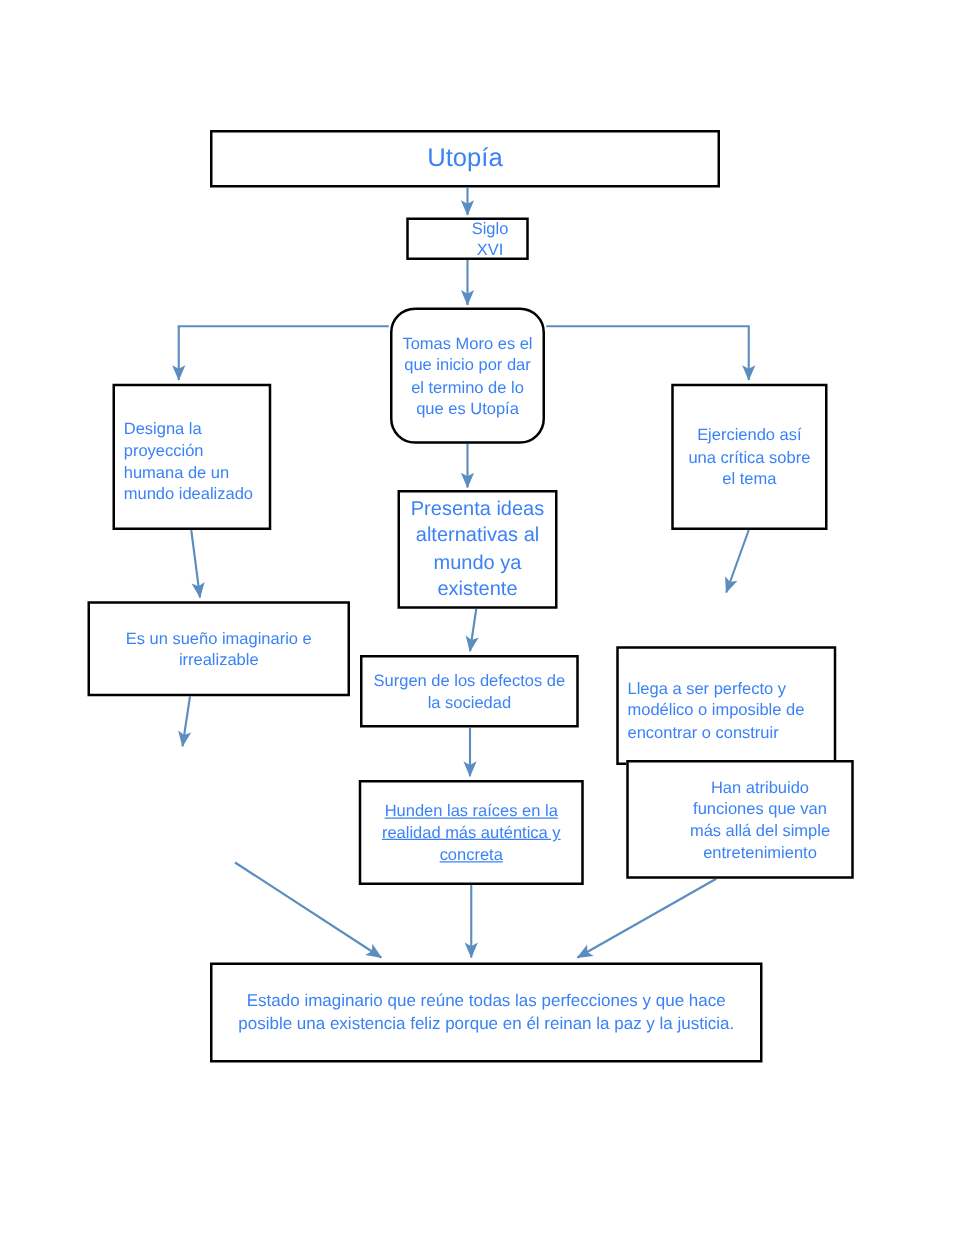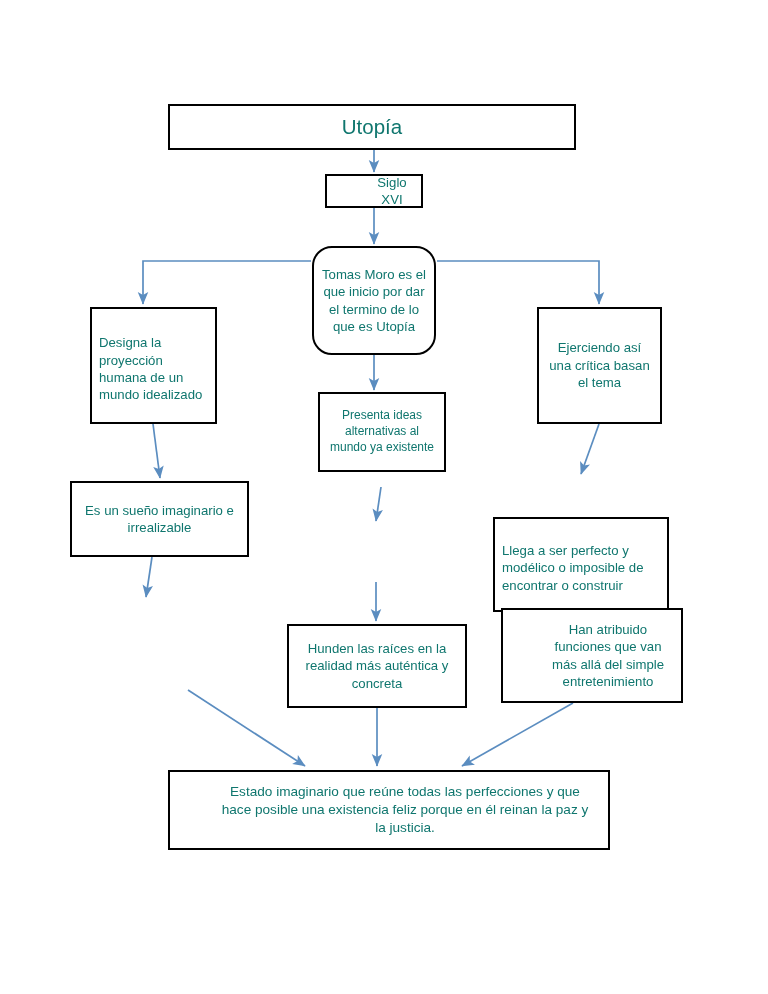--- a/index.html
+++ b/index.html
@@ -27,21 +27,21 @@
     z-index: 1;
   }
   .node {
     position: absolute;
     box-sizing: border-box;
     background: #ffffff;
     border: 2.5px solid #000000;
     z-index: 2;
     display: flex;
     align-items: center;
-    color: #0f766e;
+    color: #3b82f6;
     line-height: 1.32;
   }
   .node .txt {
     width: 100%;
     display: block;
     padding: 0 7px;
   }
   .node.center .txt { text-align: center; }
   .node.left-align .txt { text-align: left; }
   .node.top-align { align-items: center; }
@@ -60,58 +60,58 @@
   #node-tomas {
     left: 312px; top: 246px; width: 124px; height: 109px;
     font-size: 13.2px;
     border-radius: 20px;
   }
   #node-designa {
     left: 90px; top: 307px; width: 127px; height: 117px;
     font-size: 13.2px;
   }
   #node-sueno {
-    left: 70px; top: 481px; width: 179px; height: 76px;
+    left: 70px; top: 481px; width: 210px; height: 76px;
     font-size: 13.2px;
   }
   #node-basan {
     left: 54px; top: 600px; width: 181px; height: 90px;
     font-size: 13.2px;
   }
   #node-presenta {
-    left: 318px; top: 392px; width: 128px; height: 80px;
-    font-size: 12px;
+    left: 318px; top: 392px; width: 128px; height: 95px;
+    font-size: 16px;
     justify-content: center;
   }
   #node-surgen {
     left: 288px; top: 524px; width: 175px; height: 58px;
     font-size: 13.2px;
   }
   #node-hunden {
     left: 287px; top: 624px; width: 180px; height: 84px;
     font-size: 13.2px;
+    text-decoration: underline;
   }
   #node-ejerciendo {
     left: 537px; top: 307px; width: 125px; height: 117px;
     font-size: 13.2px;
   }
   #node-llega {
     left: 493px; top: 477px; width: 176px; height: 95px;
     font-size: 13.2px;
     margin-top: 40px;
   }
   #node-atribuido {
     left: 501px; top: 608px; width: 182px; height: 95px;
     font-size: 13.2px;
     padding-left: 32px;
   }
   #node-conclusion {
     left: 168px; top: 770px; width: 442px; height: 80px;
     font-size: 13.6px;
-    padding-left: 32px;
   }
   #node-conclusion .txt { padding: 0 14px; }
 </style>
 </head>
 <body>
 
 <div id="page">
 
   <svg id="connector-layer" viewBox="0 0 768 994" width="768" height="994" xmlns="http://www.w3.org/2000/svg">
     <defs>
@@ -169,27 +169,30 @@
 
   <div class="node center" id="node-sueno">
     <span class="txt">Es un sueño imaginario e irrealizable</span>
   </div>
 
 
   <div class="node center" id="node-presenta">
     <span class="txt">Presenta ideas alternativas al mundo ya existente</span>
   </div>
 
+  <div class="node center" id="node-surgen">
+    <span class="txt">Surgen de los defectos de la sociedad</span>
+  </div>
 
   <div class="node center" id="node-hunden">
     <span class="txt">Hunden las raíces en la realidad más auténtica y concreta</span>
   </div>
 
   <div class="node center" id="node-ejerciendo">
-    <span class="txt">Ejerciendo así una crítica basan el tema</span>
+    <span class="txt">Ejerciendo así una crítica sobre el tema</span>
   </div>
 
   <div class="node left-align top-align" id="node-llega">
     <span class="txt">Llega a ser perfecto y modélico o imposible de encontrar o construir</span>
   </div>
 
   <div class="node center" id="node-atribuido">
     <span class="txt">Han atribuido funciones que van más allá del simple entretenimiento</span>
   </div>
 

